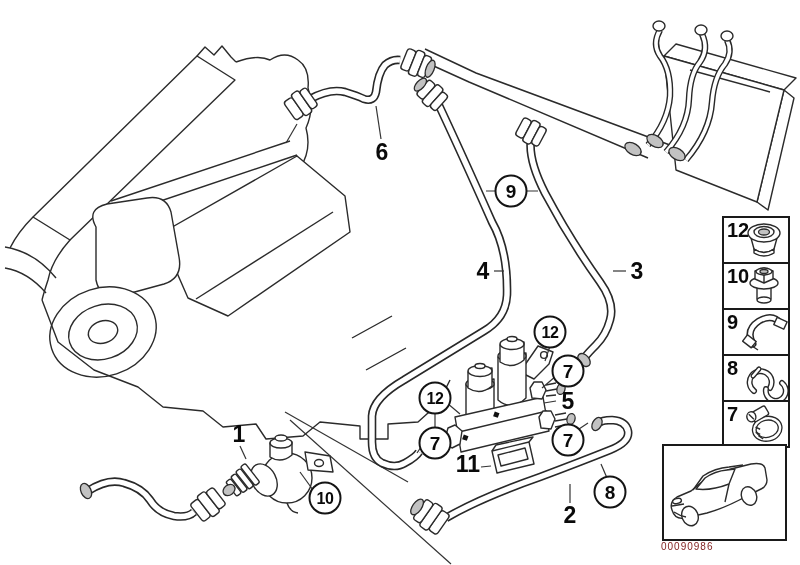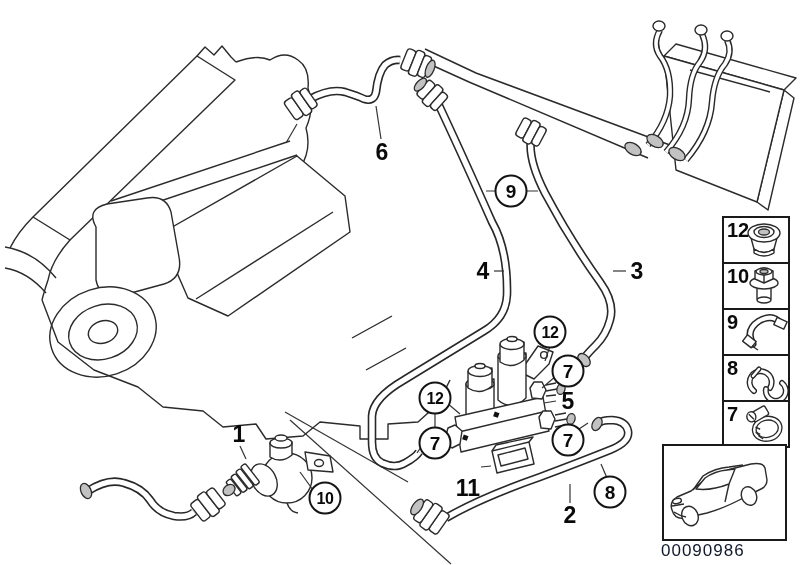--- a/index.html
+++ b/index.html
@@ -25,21 +25,21 @@
            border-radius:50%;font-size:19px;}
   .callout.circled.two{font-size:16px;letter-spacing:-0.5px;}
   
   .legend{position:absolute;left:722px;top:216px;width:64px;border:2px solid #1a1a1a;background:#fff;}
   .cell{height:44px;border-bottom:2px solid #1a1a1a;position:relative;cursor:pointer;}
   .cell:last-child{border-bottom:none;}
   .cell .num{position:absolute;left:3px;top:1px;font-weight:bold;font-size:20px;color:#0a0a0a;}
   .cell svg{position:absolute;right:0;top:0;}
   
   .carbox{position:absolute;left:662px;top:444px;width:121px;height:93px;border:2px solid #1a1a1a;background:#fff;}
-  .docnum{position:absolute;left:661px;top:541px;font-size:17px;color:#0f172a;letter-spacing:1px;}
+  .docnum{position:absolute;left:661px;top:541px;font-size:10px;color:#7f1d1d;letter-spacing:1px;}
 </style>
 </head>
 <body>
 
 <div class="stage">
 
   <svg class="art" width="800" height="565" viewBox="0 0 800 565">
 
     <g>
       <path class="ow" d="M33,217 L197,56 L235,80 L70,240 Z"></path>
@@ -225,21 +225,21 @@
   <div class="callout" style="left:637px;top:271px;">3</div>
   <div class="callout" style="left:483px;top:271px;">4</div>
   <div class="callout" style="left:568px;top:401px;">5</div>
   <div class="callout" style="left:382px;top:152px;">6</div>
   <div class="callout circled" style="left:435px;top:443px;">7</div>
   <div class="callout circled" style="left:568px;top:371px;">7</div>
   <div class="callout circled" style="left:568px;top:440px;">7</div>
   <div class="callout circled" style="left:610px;top:492px;">8</div>
   <div class="callout circled" style="left:511px;top:191px;">9</div>
   <div class="callout circled two" style="left:325px;top:498px;">10</div>
-  <div class="callout" style="left:468px;top:488px;">11</div>
+  <div class="callout" style="left:468px;top:464px;">11</div>
   <div class="callout circled two" style="left:435px;top:398px;">12</div>
   <div class="callout circled two" style="left:550px;top:332px;">12</div>
 
   <div class="legend">
     <div class="cell">
       <span class="num">12</span>
       <svg width="46" height="44" viewBox="10 0 46 44">
         <path class="ow" d="M19,20 L22,31 Q32,38 42,31 L45,20"></path>
         <path class="ow" d="M22,31 Q32,38 42,31 L42,35 Q32,41 22,35 Z"></path>
         <ellipse class="ow" cx="32" cy="15" rx="16" ry="9"></ellipse>

